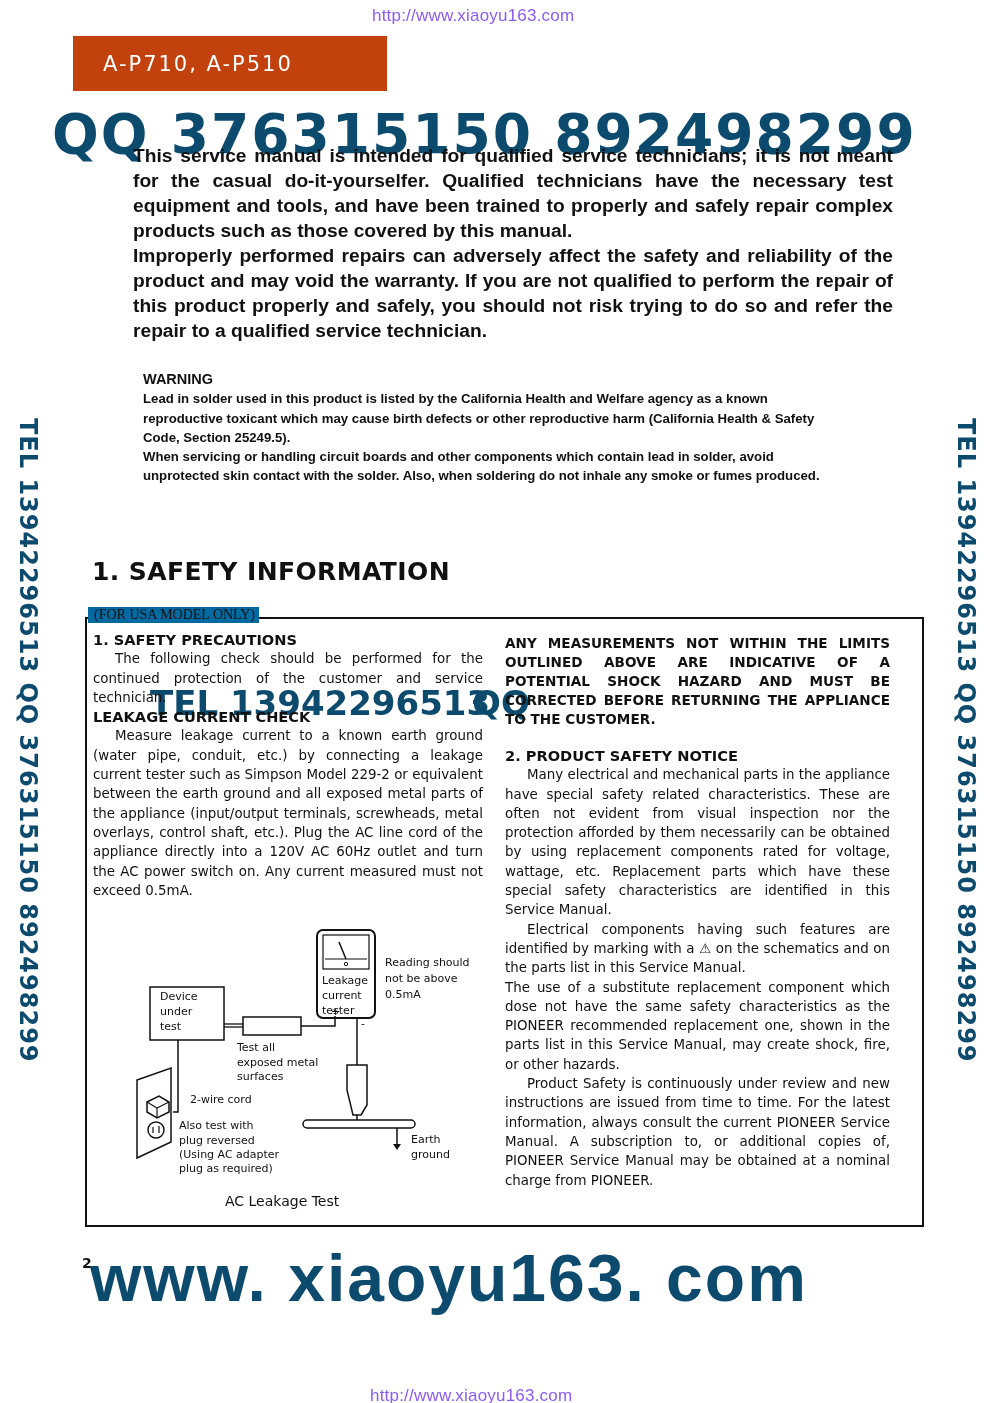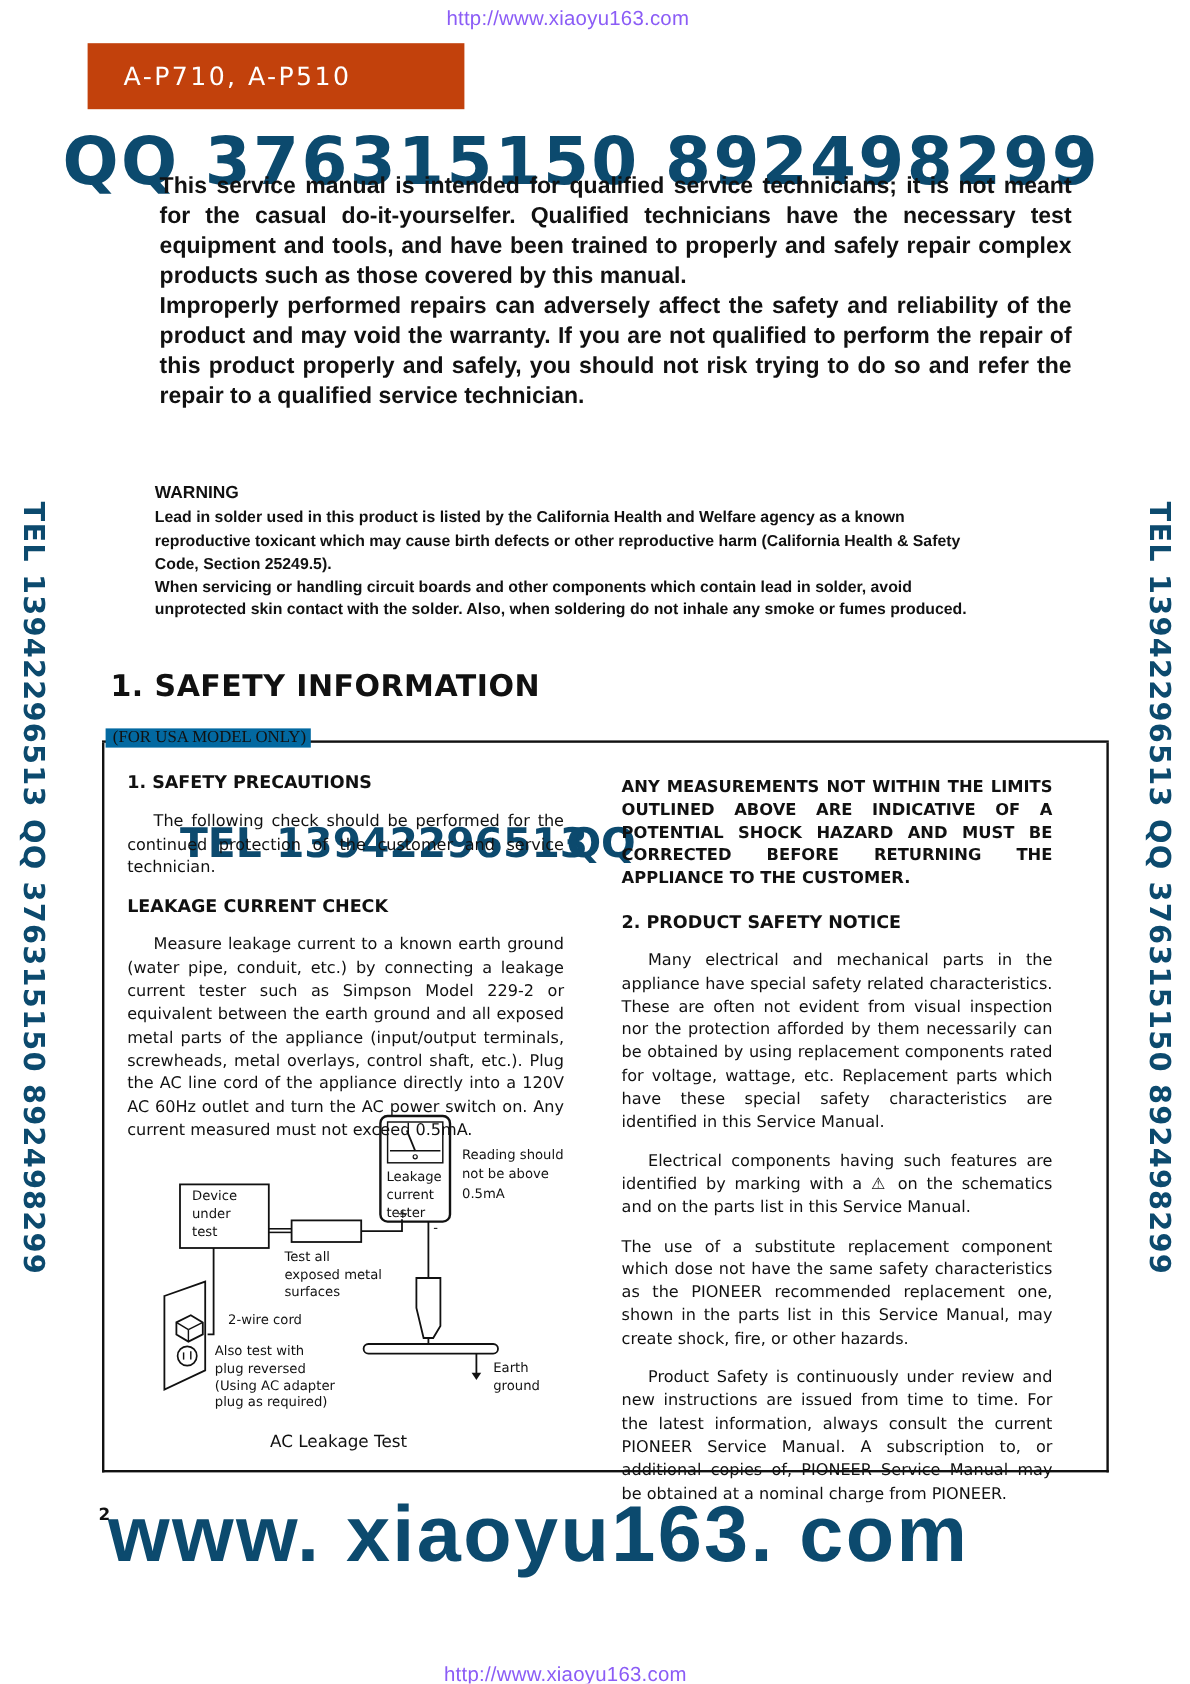--- a/index.html
+++ b/index.html
@@ -7,29 +7,29 @@
   .abs { position: absolute; }
   .url { font-family: "Liberation Sans", sans-serif; font-size: 17px; color: #8b5cf6; letter-spacing: 0.2px; }
   .model-badge { left: 25px; top: 36px; width: 314px; height: 55px; background: #c2410c; color: #fff; font-family: "DejaVu Sans", sans-serif; font-size: 21px; letter-spacing: 2px; display: flex; align-items: center; padding-left: 30px; box-sizing: border-box; margin-left: 48px; }
   .wm { color: #0c4a6e; font-family: "DejaVu Sans", sans-serif; font-weight: bold; white-space: nowrap; z-index: 0; }
   .wm-top { left: 52px; top: 102px; font-size: 55px; letter-spacing: 2px; }
   .wm-side { font-size: 24px; writing-mode: vertical-rl; letter-spacing: 1px; }
   .wm-bottom { left: 90px; top: 1240px; font-size: 66px; font-family: "Liberation Sans", sans-serif; letter-spacing: 2px; }
   .wm-mid { font-size: 34px; }
   .intro { left: 133px; top: 143px; width: 760px; font-family: "Liberation Sans", sans-serif; font-weight: bold; font-size: 19.2px; line-height: 25px; text-align: justify; z-index: 1; }
   .intro p { margin: 0; }
-  .warning { left: 129px; top: 370px; width: 700px; font-family: "Liberation Sans", sans-serif; font-weight: bold; font-size: 13.2px; line-height: 19.3px; z-index: 1; margin-top: 32px; }
+  .warning { left: 143px; top: 370px; width: 700px; font-family: "Liberation Sans", sans-serif; font-weight: bold; font-size: 13.2px; line-height: 19.3px; z-index: 1; }
   .warning .w-title { font-size: 14.5px; }
   .warning p { margin: 0; }
   .section-title { left: 92px; top: 557px; font-family: "DejaVu Sans", sans-serif; font-weight: bold; font-size: 25px; letter-spacing: 0.4px; z-index: 1; }
   .box { left: 85px; top: 619px; width: 839px; height: 608px; border: 2px solid #111; border-top: none; box-sizing: border-box; }
   .box-topline { left: 85px; top: 617px; width: 839px; height: 2px; background: #111; }
   .box-label { left: 88px; top: 607px; background: #0369a1; padding: 0 4px 0 6px; font-family: Liberation Serif, serif; font-size: 14px; z-index: 2; }
   .col { font-family: "DejaVu Sans", sans-serif; font-size: 13.4px; line-height: 19.3px; text-align: justify; z-index: 1; }
-  .col p { margin: 13px; }
+  .col p { margin: 0; }
   .col .h { font-weight: bold; font-size: 14.6px; text-align: left; }
   .col .indent { text-indent: 22px; }
   .col-left { left: 93px; top: 630px; width: 390px; }
   .col-right { left: 505px; top: 634px; width: 385px; }
   .caps { font-weight: bold; font-size: 13.6px; line-height: 19px; text-align: justify; }
   .diagram { left: 135px; top: 920px; width: 360px; height: 300px; z-index: 1; }
   .diagram text { font-family: "DejaVu Sans", sans-serif; font-size: 11px; fill: #111; }
   .diagram .cap { font-size: 14px; }
   .page-no { left: 82px; top: 1255px; font-family: "DejaVu Sans", sans-serif; font-weight: bold; font-size: 14px; z-index: 1; }
 </style>

